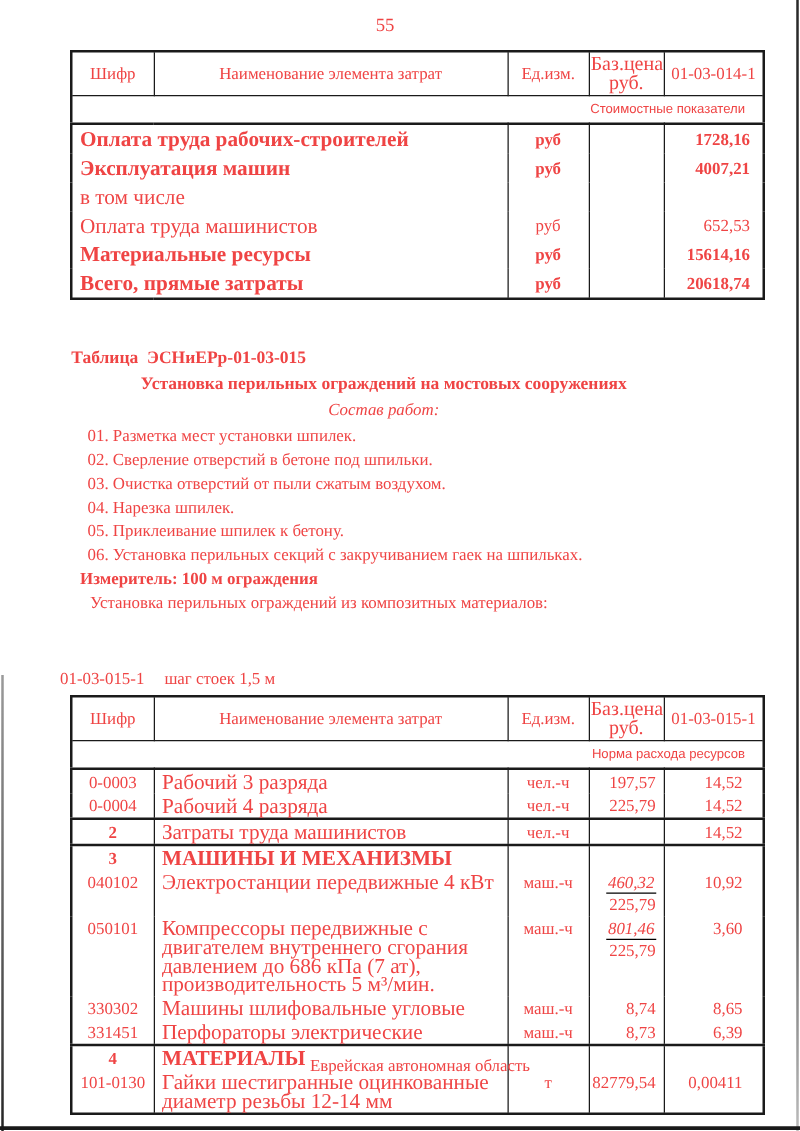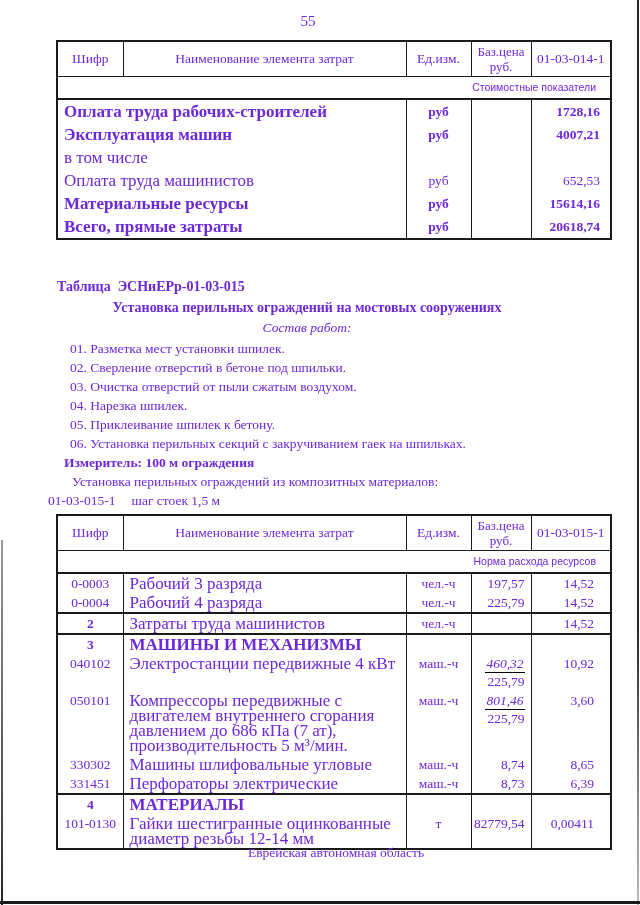--- a/index.html
+++ b/index.html
@@ -1,29 +1,29 @@
 <!DOCTYPE html>
 <html><head>
 <meta charset="utf-8">
 <style>
   html,body{margin:0;padding:0;background:#e8e8e8;}
   .page{position:relative;width:640px;height:905px;background:#fff;overflow:hidden;
-        font-family:"Liberation Serif",serif;color:#6d28d9;}
+        font-family:"Liberation Serif",serif;color:#ef4444;}
   .pnum{width:616px;padding-top:13px;text-align:center;font-size:15px;}
 
   
   table.cost{border-collapse:collapse;table-layout:fixed;width:554px;margin-left:56px;
              border:2px solid #1a1a1a;}
   .t1{margin-top:10px;}
   .t2{margin-top:4px;}
   col.w-code{width:66px;} col.w-name{width:283px;} col.w-unit{width:65px;}
   col.w-price{width:60px;} col.w-id{width:80px;}
   th{font-weight:normal;border:1px solid #1a1a1a;font-size:13.5px;padding:2px 1px;vertical-align:middle;}
   .t1 th{height:28px;} .t2 th{height:30px;}
-  .h-price{white-space:pre-line;font-size:13px;line-height:15px;}
+  .h-price{white-space:pre-line;font-size:16px;line-height:15px;}
   tr.subheader td{border:none;border-bottom:2px solid #1a1a1a;
       font-family:"Liberation Sans",sans-serif;font-size:10.5px;
       text-align:right;padding:3px 14px 3px 0;height:13px;}
   tbody.grp{border-top:2px solid #1a1a1a;}
   td{font-size:13.5px;line-height:15px;vertical-align:top;padding:2px 0;}
   .t1 td{padding:4px 0;}
   .c-code{text-align:center;border-right:1px solid #1a1a1a;}
   .c-name{text-align:left;padding-left:6px !important;padding-right:4px !important;
           border-right:1px solid #1a1a1a;font-size:17px;}
   .c-unit{text-align:center;border-right:1px solid #1a1a1a;}
@@ -37,21 +37,21 @@
   
   .section{margin:38px 0 0 57px;font-size:13.5px;}
   .tlabel{font-size:14px;line-height:18px;}
   .center-n{width:500px;text-align:center;}
   .title{margin-top:2px;font-size:14px;line-height:20px;}
   .works-caption{font-style:italic;line-height:20px;}
   .works{margin-left:13px;margin-top:1px;}
   .work-item{line-height:19px;}
   .meter{margin-left:7px;line-height:19px;}
   .note{margin-left:15px;line-height:19px;}
-  .variant{margin-left:-9px;line-height:19px;}
+  .variant{margin-left:-9px;line-height:19px;margin-top:42px;}
   .vdesc{margin-left:16px;}
 
   .footer{position:absolute;top:845px;left:16px;width:640px;text-align:center;font-size:13.5px;}
 
   
   .edge{position:absolute;}
   .edge-right{right:1px;top:0;width:2px;height:905px;
       background:linear-gradient(#2a2a2a 0%,#2a2a2a 70%,#8a8a8a 88%,#bbb 100%);}
   .edge-left{left:1px;top:540px;width:2px;height:365px;
       background:linear-gradient(#9a9a9a,#444 80%,#222);}

